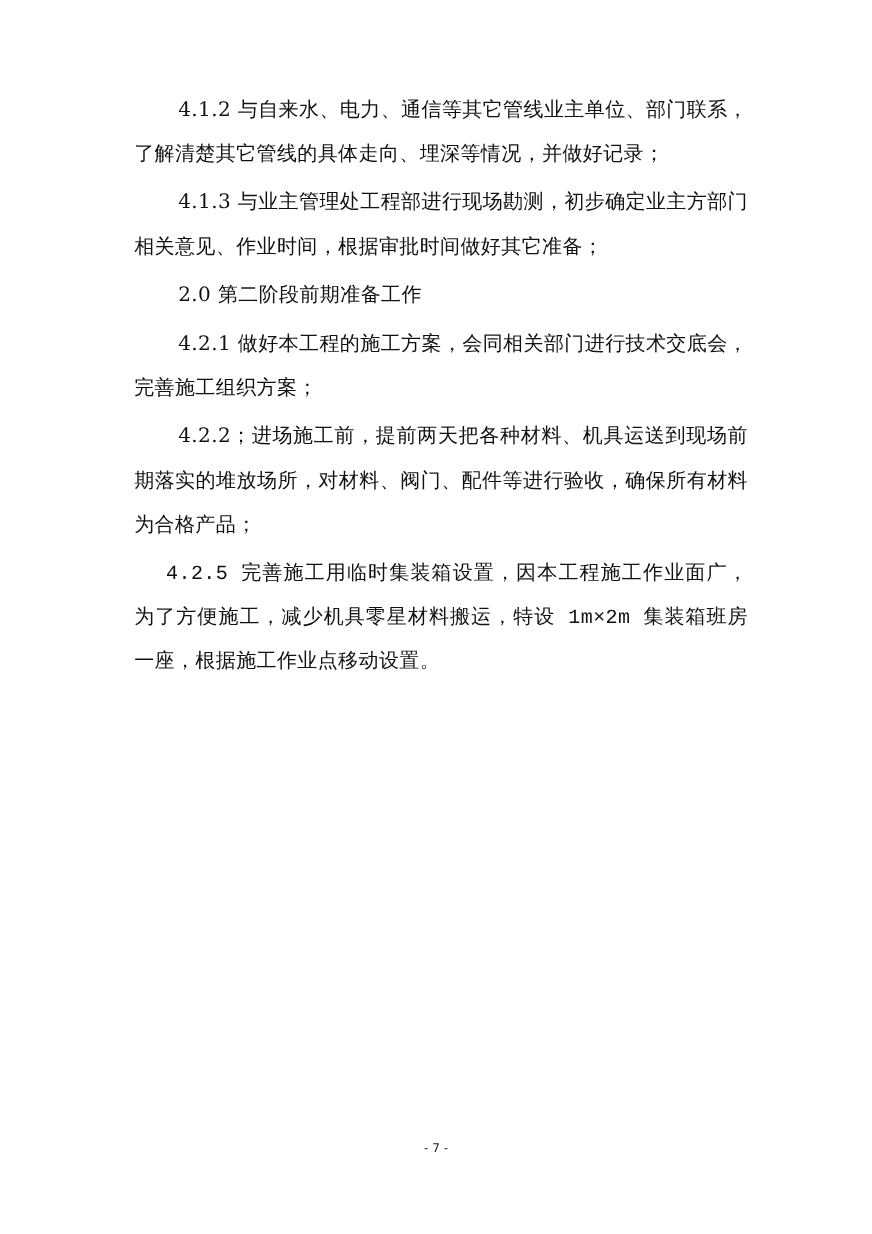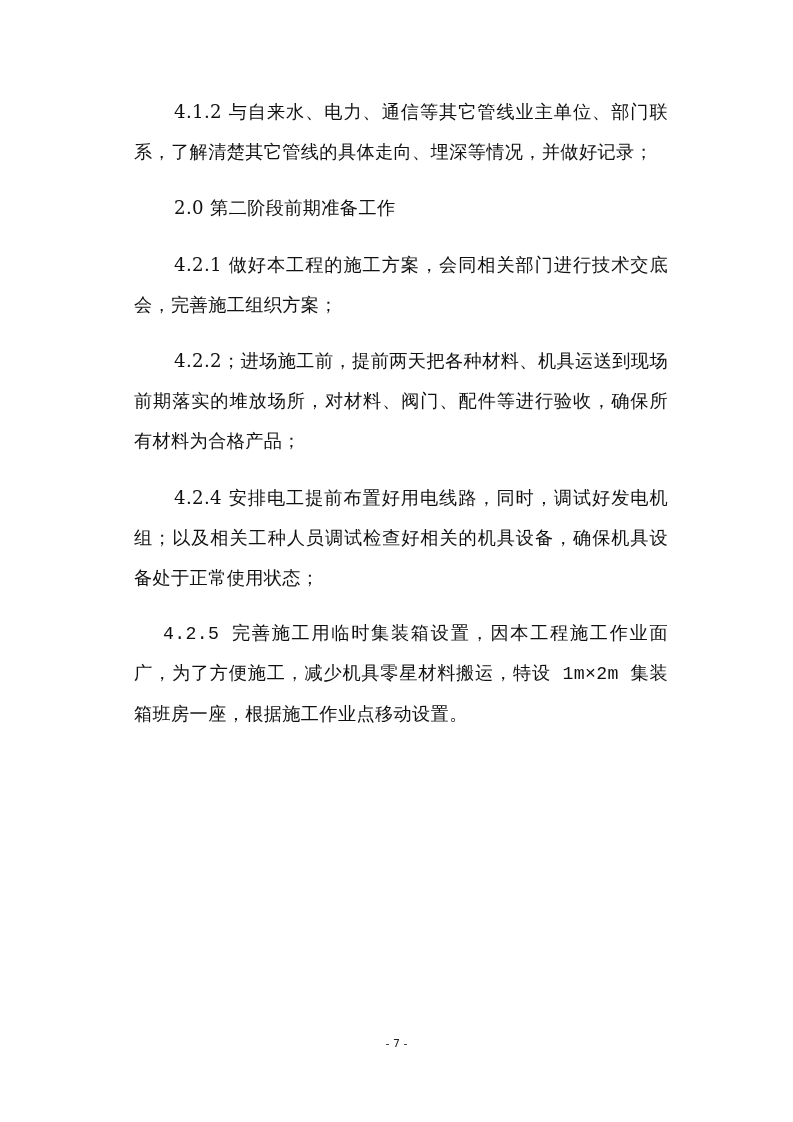--- a/index.html
+++ b/index.html
@@ -25,21 +25,21 @@
     }
     .body-text {
       position: absolute;
       left: 118px;
       top: 76px;
       width: 566px;
     }
     .para {
       font-size: 18.2px;
       line-height: 40.2px;
-      margin: 16px;
+      margin: 4px;
       text-indent: 40px;
       text-align: justify;
       text-align-last: left;
       letter-spacing: 0.35px;
       white-space: normal;
     }
     .para.less-indent {
       text-indent: 29px;
       font-family: Liberation Mono, monospace;
     }
@@ -53,20 +53,20 @@
       font-family: "DejaVu Sans", "Liberation Sans", sans-serif;
       color: #222222;
     }
   </style>
 </head>
 <body>
 
 <div class="page">
   <div class="body-text">
     <p class="para">4.1.2 与自来水、电力、通信等其它管线业主单位、部门联系，了解清楚其它管线的具体走向、埋深等情况，并做好记录；</p>
+    <p class="para">4.1.3 与业主管理处工程部进行现场勘测，初步确定业主方部门相关意见、作业时间，根据审批时间做好其它准备；</p>
     <p class="para">2.0 第二阶段前期准备工作</p>
     <p class="para">4.2.1  做好本工程的施工方案，会同相关部门进行技术交底会，完善施工组织方案；</p>
     <p class="para">4.2.2；进场施工前，提前两天把各种材料、机具运送到现场前期落实的堆放场所，对材料、阀门、配件等进行验收，确保所有材料为合格产品；</p>
-    <p class="para">4.2.4 安排电工提前布置好用电线路，同时，调试好发电机组；以及相关工种人员调试检查好相关的机具设备，确保机具设备处于正常使用状态；</p>
     <p class="para less-indent">4.2.5 完善施工用临时集装箱设置，因本工程施工作业面广，为了方便施工，减少机具零星材料搬运，特设 1m×2m 集装箱班房一座，根据施工作业点移动设置。</p>
   </div>
   <div class="page-number">- 7 -</div>
 </div>
 
 </body></html>

